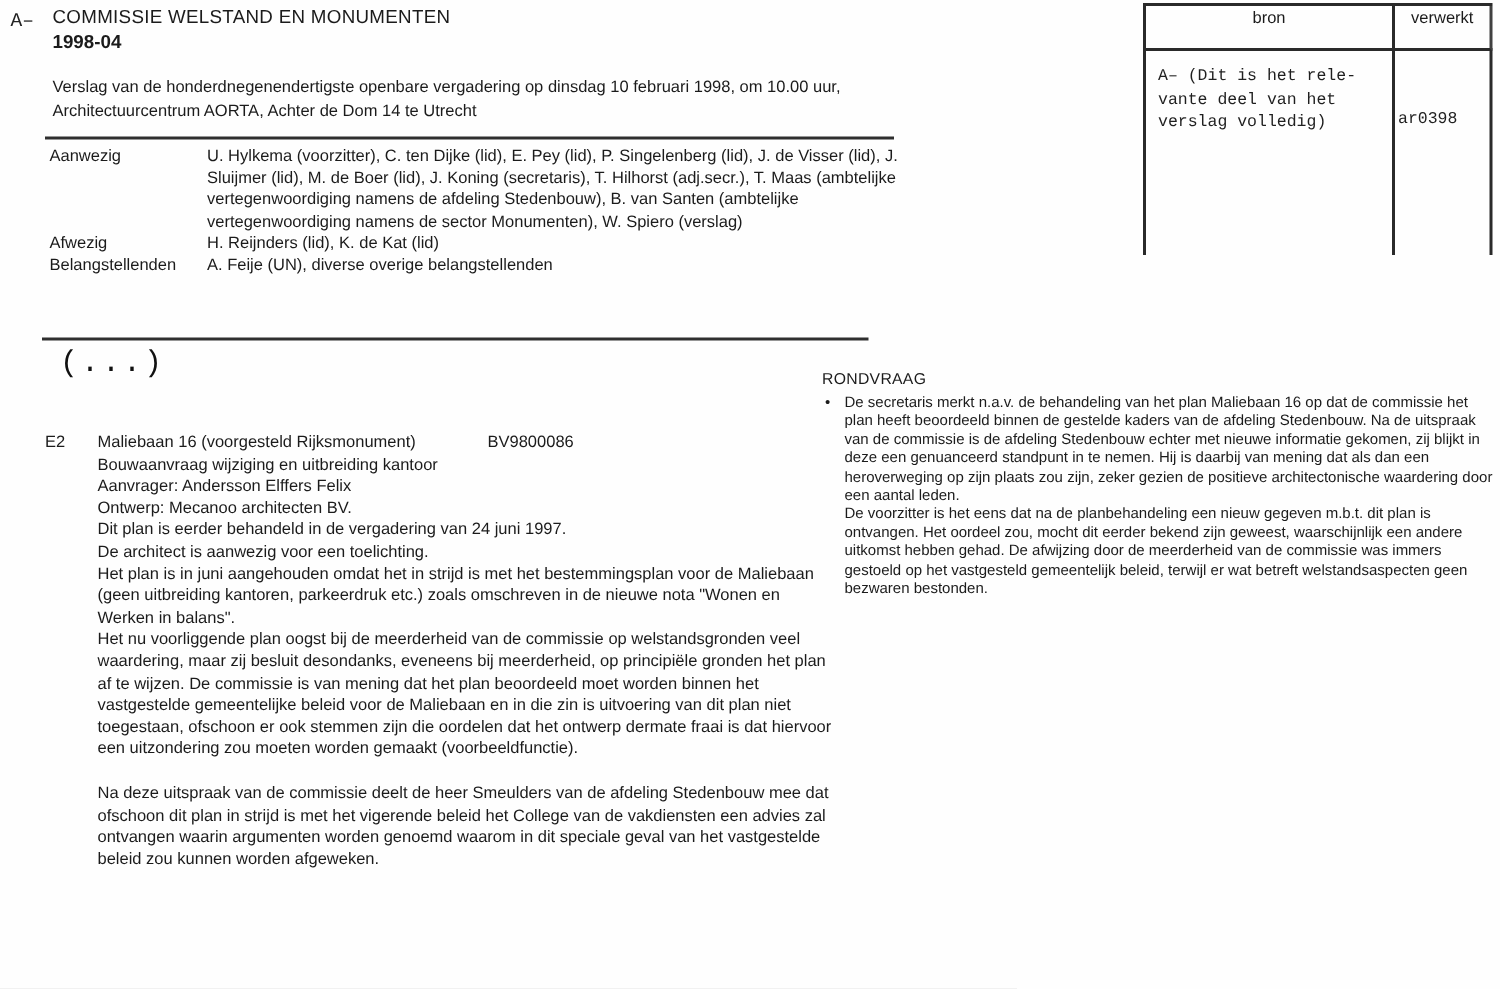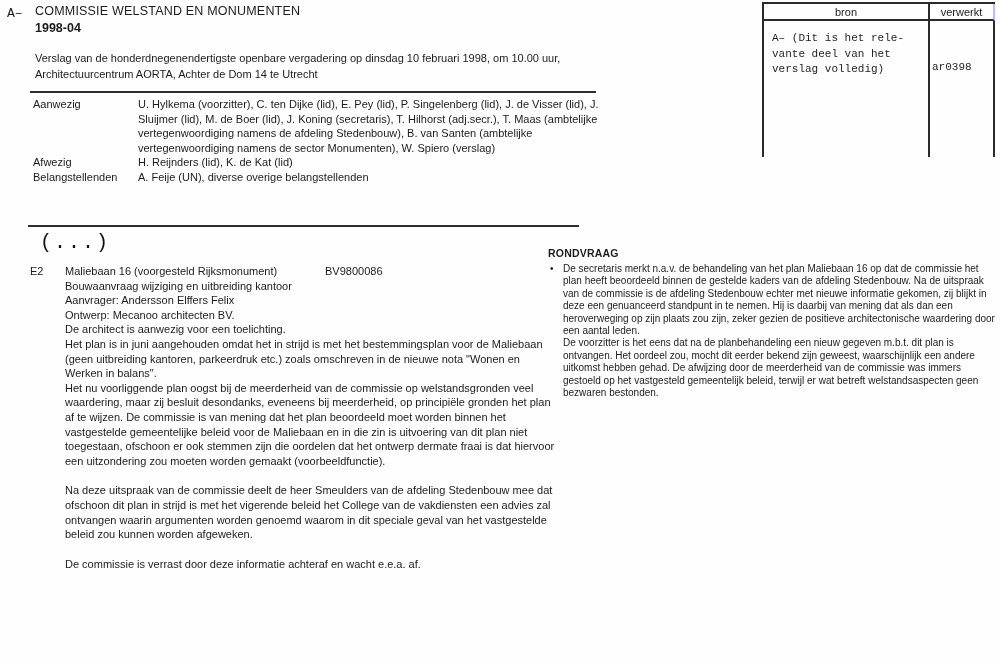--- a/index.html
+++ b/index.html
@@ -31,24 +31,24 @@
   
   .stamp-table {
     position: absolute; left: 762px; top: 2px; width: 233px;
     border-top: 2px solid #2a2a2a;
     display: grid; grid-template-columns: 168px 65px;
     font-size: 11px;
   }
   .stamp-cell { box-sizing: border-box; }
   .stamp-th {
     border-bottom: 2px solid #2a2a2a;
-    height: 17px; line-height: 16px; text-align: center;
+    height: 30px; line-height: 16px; text-align: center;
   }
   .stamp-th-bron { border-left: 2px solid #2a2a2a; border-right: 2px solid #2a2a2a; }
-  .stamp-th-verwerkt { border-right: 2px solid #c4b5fd; }
+  .stamp-th-verwerkt { border-right: 2px solid #404040; }
   .stamp-td { height: 136px; }
   .stamp-td-bron {
     border-left: 2px solid #2a2a2a; border-right: 2px solid #2a2a2a;
     padding: 10px 4px 0 8px;
     font-family: "Liberation Mono", "DejaVu Sans Mono", monospace;
     font-size: 11px; line-height: 15.5px; white-space: pre-line; color: #1f1f1f;
   }
   .stamp-td-verwerkt {
     border-right: 2px solid #2a2a2a;
     padding: 40px 0 0 2px;
@@ -73,34 +73,34 @@
 
   
   .excerpt-mark {
     position: absolute; left: 40px; top: 231px;
     font-family: "Liberation Mono", "DejaVu Sans Mono", monospace;
     font-size: 20px; letter-spacing: 2px; color: #111;
   }
 
   
   .agenda {
-    position: absolute; left: 30px; top: 264px; width: 530px;
+    position: absolute; left: 30px; top: 288px; width: 530px;
     display: grid; grid-template-columns: 35px 1fr;
     font-size: 11px; line-height: 14.6px;
   }
   .agenda-code { font-size: 11px; }
   .agenda-body { width: 495px; }
   .agenda-title-row { position: relative; }
   .agenda-file { position: absolute; left: 260px; top: 0; }
   .agenda-body p { margin: 0; }
   .agenda-body p.gap { margin-top: 15px; }
 
   
   .rondvraag { position: absolute; left: 548px; top: 247px; width: 447px; }
-  .rv-heading { font-size: 10.5px; font-weight: bold; letter-spacing: .2px; }
+  .rv-heading { font-size: 10.5px; font-weight: normal; letter-spacing: .2px; }
   .rv-item { display: grid; grid-template-columns: 15px 1fr; margin-top: 4px; }
   .rv-bullet { font-size: 10px; line-height: 12.4px; padding-left: 2px; }
   .rv-text { font-size: 10px; line-height: 12.4px; width: 432px; }
   .rv-text p { margin: 0; }
 </style>
 </head>
 <body>
 
 <div class="page">
 
@@ -138,25 +138,25 @@
   <div class="agenda">
     <div class="agenda-code">E2</div>
     <div class="agenda-body">
       <div class="agenda-title-row">
         <span class="b">Maliebaan 16</span><span> (voorgesteld Rijksmonument)</span>
         <span class="agenda-file">BV9800086</span>
       </div>
       <p>Bouwaanvraag wijziging en uitbreiding kantoor</p>
       <p>Aanvrager: Andersson Elffers Felix</p>
       <p>Ontwerp: Mecanoo architecten BV.</p>
+      <p>Dit plan is eerder behandeld in de vergadering van 24 juni 1997.</p>
       <p>De architect is aanwezig voor een toelichting.</p>
       <p>Het plan is in juni aangehouden omdat het in strijd is met het bestemmingsplan voor de Maliebaan (geen uitbreiding kantoren, parkeerdruk etc.) zoals omschreven in de nieuwe nota "Wonen en Werken in balans".</p>
       <p>Het nu voorliggende plan oogst bij de meerderheid van de commissie op welstandsgronden veel waardering, maar zij besluit desondanks, eveneens bij meerderheid, op principiële gronden het plan af te wijzen. De commissie is van mening dat het plan beoordeeld moet worden binnen het vastgestelde gemeentelijke beleid voor de Maliebaan en in die zin is uitvoering van dit plan niet toegestaan, ofschoon er ook stemmen zijn die oordelen dat het ontwerp dermate fraai is dat hiervoor een uitzondering zou moeten worden gemaakt (voorbeeldfunctie).</p>
       <p class="gap">Na deze uitspraak van de commissie deelt de heer Smeulders van de afdeling Stedenbouw mee dat ofschoon dit plan in strijd is met het vigerende beleid het College van de vakdiensten een advies zal ontvangen waarin argumenten worden genoemd waarom in dit speciale geval van het vastgestelde beleid zou kunnen worden afgeweken.</p>
-      <p class="gap">De commissie is verrast door deze informatie achteraf en wacht e.e.a. af.</p>
     </div>
   </div>
 
   <div class="rondvraag">
     <div class="rv-heading">RONDVRAAG</div>
     <div class="rv-item">
       <div class="rv-bullet">•</div>
       <div class="rv-text">
         <p><span>De secretaris merkt n.a.v. de behandeling van het plan </span><span class="b">Maliebaan 16</span><span> op dat de commissie het plan heeft beoordeeld binnen de gestelde kaders van de afdeling Stedenbouw. Na de uitspraak van de commissie is de afdeling Stedenbouw echter met nieuwe informatie gekomen, zij blijkt in deze een genuanceerd standpunt in te nemen. Hij is daarbij van mening dat als dan een heroverweging op zijn plaats zou zijn, zeker gezien de positieve architectonische waardering door een aantal leden.</span></p>
         <p>De voorzitter is het eens dat na de planbehandeling een nieuw gegeven m.b.t. dit plan is ontvangen. Het oordeel zou, mocht dit eerder bekend zijn geweest, waarschijnlijk een andere uitkomst hebben gehad. De afwijzing door de meerderheid van de commissie was immers gestoeld op het vastgesteld gemeentelijk beleid, terwijl er wat betreft welstandsaspecten geen bezwaren bestonden.</p>

